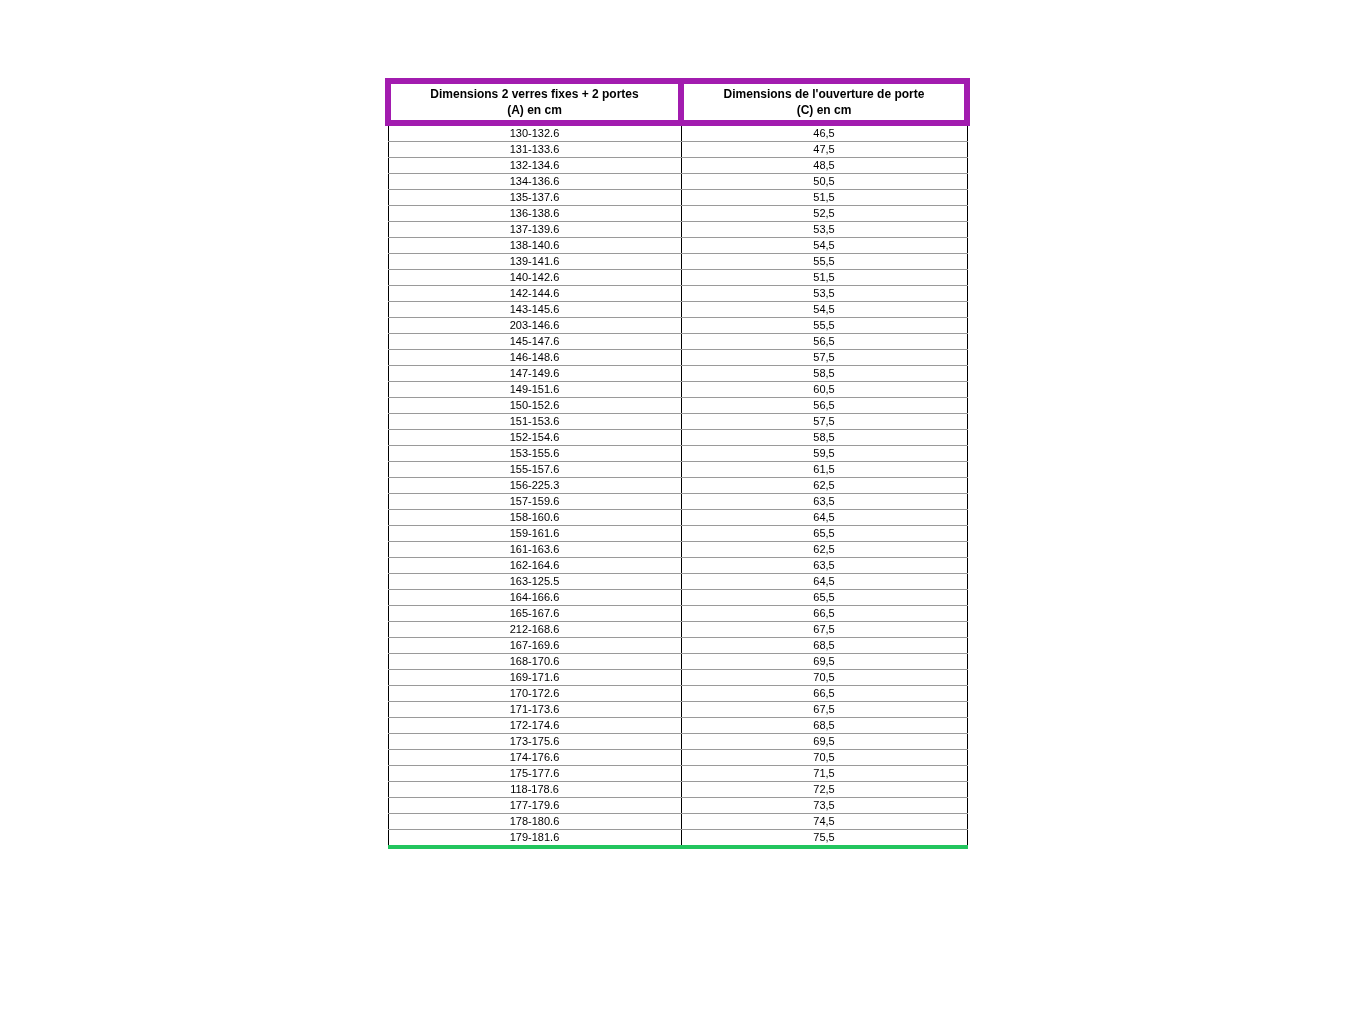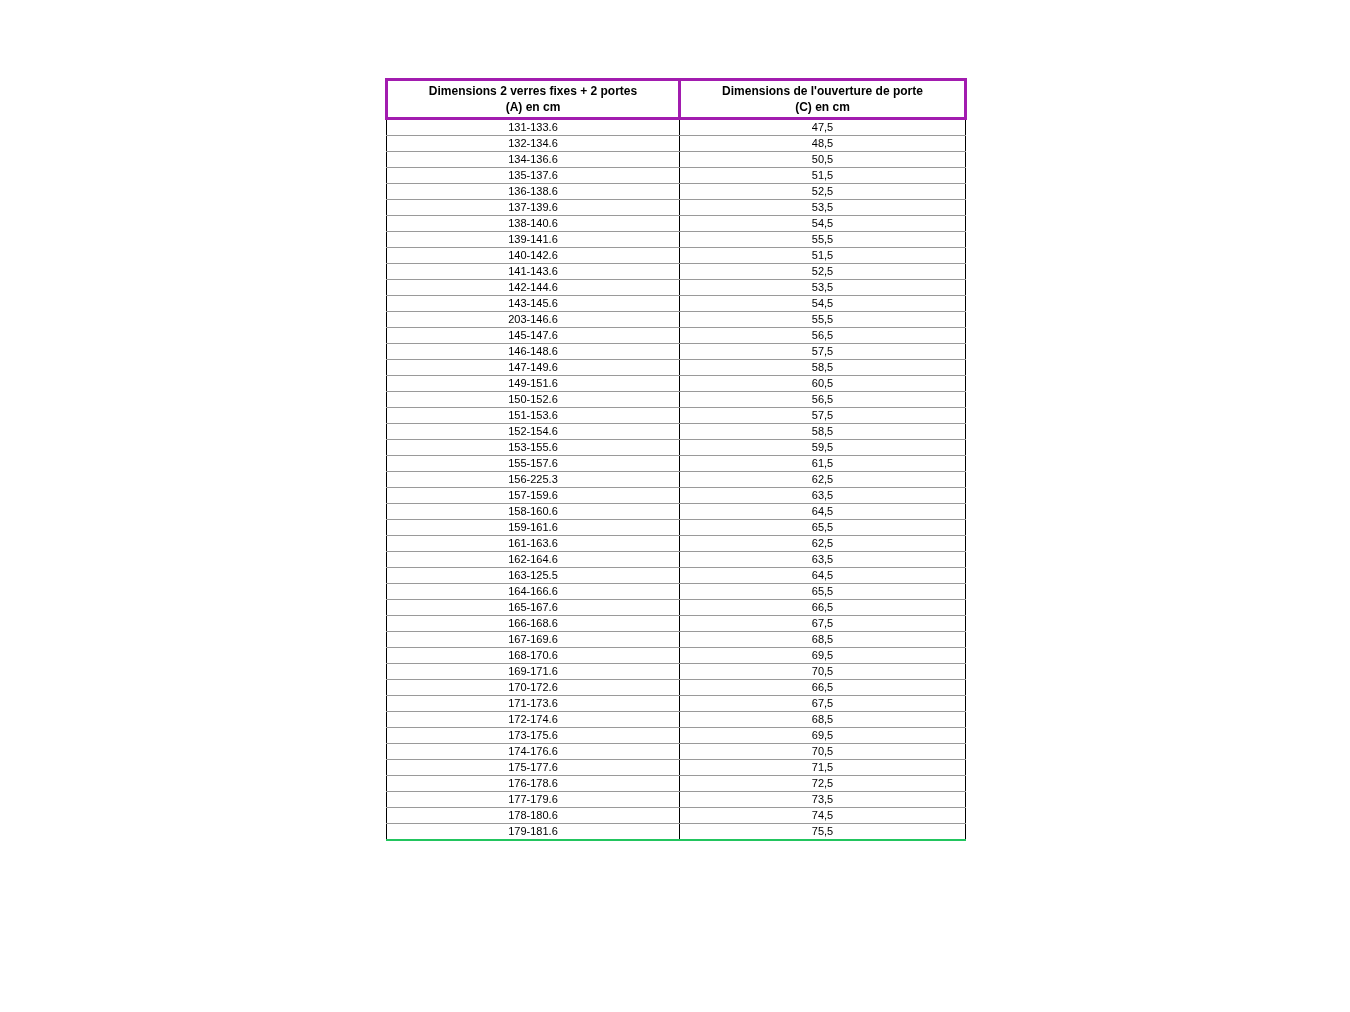--- a/index.html
+++ b/index.html
@@ -15,21 +15,21 @@
   .dim-table {
     position: absolute;
     left: 385px;
     top: 78px;
     width: 579px;
     border-collapse: collapse;
     table-layout: fixed;
   }
 
   .dim-table th {
-    border: 3px solid #a21caf;
+    border: 6px solid #a21caf;
     font-size: 12px;
     font-weight: 700;
     text-align: center;
     vertical-align: middle;
     height: 39px;
     line-height: 1.35;
     padding: 2px 4px;
     background: #ffffff;
   }
 
@@ -42,21 +42,21 @@
     border-right: 1px solid #000000;
     font-size: 11px;
     line-height: 13px;
     padding: 1px 0 1px 0;
     text-align: center;
     vertical-align: middle;
     white-space: nowrap;
     background: #ffffff;
   }
 
-  .dim-table tbody tr:last-child td { border-bottom: 2px solid #22c55e; }
+  .dim-table tbody tr:last-child td { border-bottom: 4px solid #22c55e; }
   .dim-table tbody tr:first-child td { border-top: 1px solid #000000; }
 
   col.col-a { width: 293px; }
   col.col-c { width: 286px; }
 </style>
 </head>
 <body>
 
 <div class="page">
   <table class="dim-table">
@@ -71,20 +71,24 @@
           <span class="hl">(A) en cm</span>
         </th>
         <th>
           <span class="hl">Dimensions de l'ouverture de porte</span>
           <span class="hl">(C) en cm</span>
         </th>
       </tr>
     </thead>
     <tbody>
         <tr>
+          <td>130-132.6</td>
+          <td>46,5</td>
+        </tr>
+        <tr>
           <td>131-133.6</td>
           <td>47,5</td>
         </tr>
         <tr>
           <td>132-134.6</td>
           <td>48,5</td>
         </tr>
         <tr>
           <td>134-136.6</td>
           <td>50,5</td>
@@ -107,24 +111,20 @@
         </tr>
         <tr>
           <td>139-141.6</td>
           <td>55,5</td>
         </tr>
         <tr>
           <td>140-142.6</td>
           <td>51,5</td>
         </tr>
         <tr>
-          <td>141-143.6</td>
-          <td>52,5</td>
-        </tr>
-        <tr>
           <td>142-144.6</td>
           <td>53,5</td>
         </tr>
         <tr>
           <td>143-145.6</td>
           <td>54,5</td>
         </tr>
         <tr>
           <td>203-146.6</td>
           <td>55,5</td>
@@ -195,21 +195,21 @@
         </tr>
         <tr>
           <td>164-166.6</td>
           <td>65,5</td>
         </tr>
         <tr>
           <td>165-167.6</td>
           <td>66,5</td>
         </tr>
         <tr>
-          <td>166-168.6</td>
+          <td>212-168.6</td>
           <td>67,5</td>
         </tr>
         <tr>
           <td>167-169.6</td>
           <td>68,5</td>
         </tr>
         <tr>
           <td>168-170.6</td>
           <td>69,5</td>
         </tr>
@@ -235,21 +235,21 @@
         </tr>
         <tr>
           <td>174-176.6</td>
           <td>70,5</td>
         </tr>
         <tr>
           <td>175-177.6</td>
           <td>71,5</td>
         </tr>
         <tr>
-          <td>176-178.6</td>
+          <td>118-178.6</td>
           <td>72,5</td>
         </tr>
         <tr>
           <td>177-179.6</td>
           <td>73,5</td>
         </tr>
         <tr>
           <td>178-180.6</td>
           <td>74,5</td>
         </tr>

